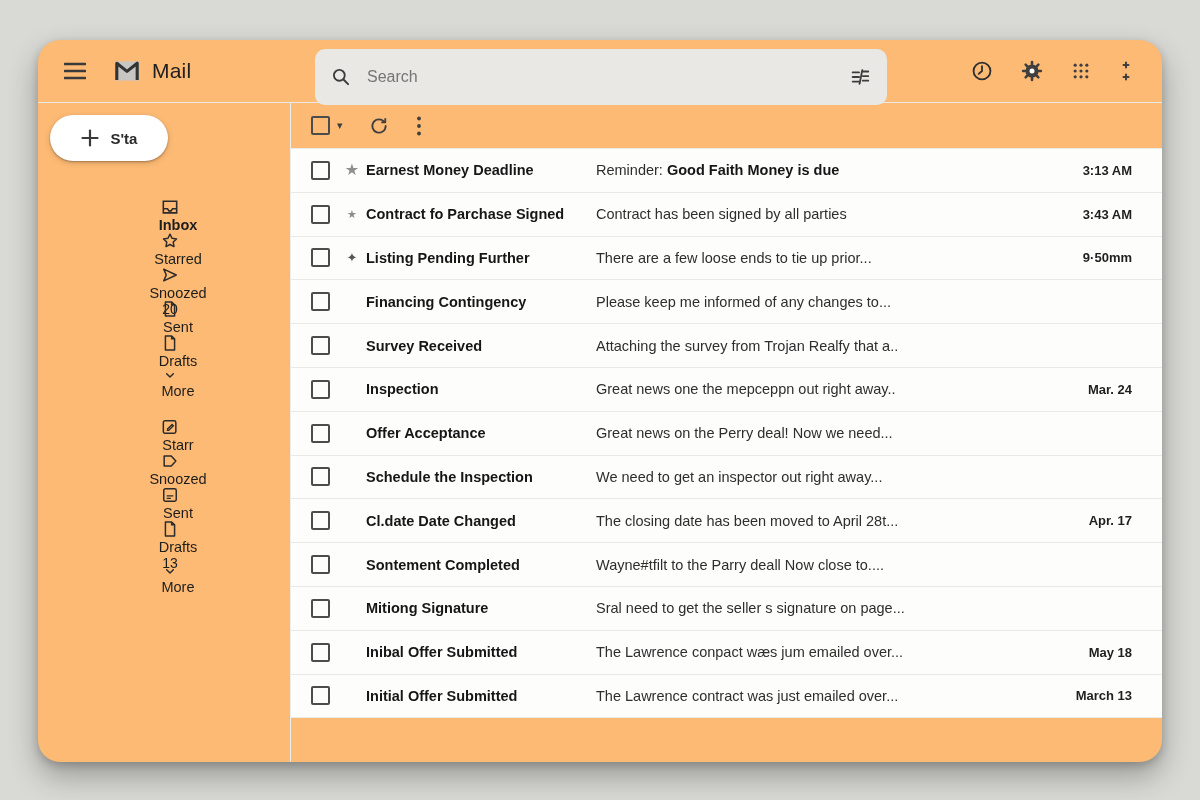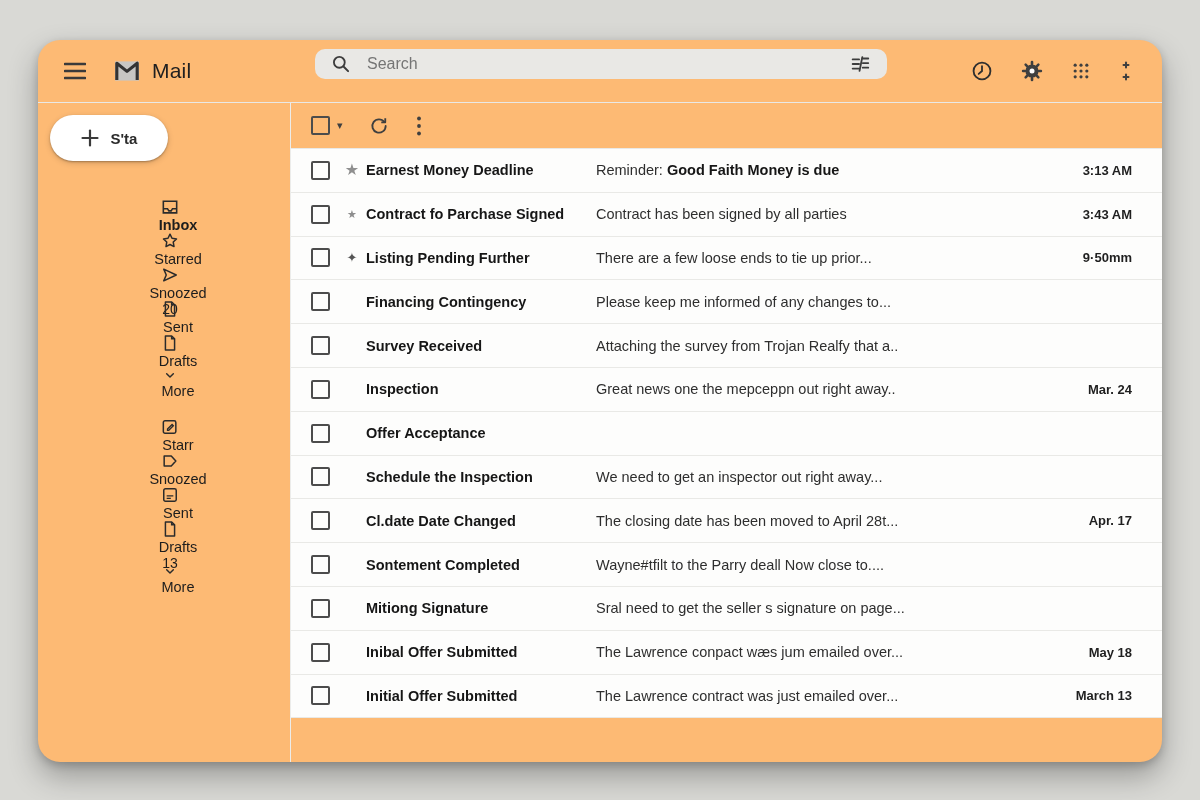--- a/index.html
+++ b/index.html
@@ -4,21 +4,21 @@
 <style>
   html,body{margin:0;padding:0;width:1200px;height:800px;background:#d9d9d5;
     font-family:"Liberation Sans","DejaVu Sans",sans-serif;overflow:hidden;}
   .window{position:absolute;left:38px;top:40px;width:1124px;height:722px;background:#fdba74;
     border-radius:22px;box-shadow:0 14px 30px rgba(0,0,0,.30),0 3px 8px rgba(0,0,0,.18);overflow:hidden;}
   
   .topbar{position:absolute;top:0;left:0;right:0;height:62px;display:flex;align-items:center;}
   .hamburger{margin-left:26px;cursor:pointer;display:flex;}
   .logo{display:flex;align-items:center;margin-left:26px;}
   .app-title{font-size:21px;font-weight:500;color:#202020;margin-left:10px;letter-spacing:.2px;}
-  .searchbar{position:absolute;left:277px;top:9px;width:572px;height:30px;background:#e9e8e5;
+  .searchbar{position:absolute;left:277px;top:9px;width:572px;height:56px;background:#e9e8e5;
     border-radius:10px;display:flex;align-items:center;padding:0 16px;box-sizing:border-box;}
   .searchbar input{flex:1;border:none;background:transparent;outline:none;font-size:16px;
     color:#2f2f2f;margin-left:14px;font-family:inherit;}
   .topicons{position:absolute;right:28px;top:0;height:62px;display:flex;align-items:center;gap:27px;}
   .icon-btn{display:flex;align-items:center;justify-content:center;cursor:pointer;}
   
   .hdivider{position:absolute;top:62px;left:0;right:0;height:1px;background:#e9e9e6;}
   .vdivider{position:absolute;top:63px;left:252px;bottom:0;width:1px;background:#ececea;}
   
   .sidebar{position:absolute;top:63px;left:0;width:252px;bottom:0;padding-top:10px;box-sizing:border-box;}
@@ -337,20 +337,21 @@
           <span class="cbox"></span>
           <span class="starslot"></span>
           <span class="subject">Inspection</span>
           <span class="preview"><span>Great news one the mepceppn out right away..</span></span>
           <span class="time">Mar. 24</span>
         </div>
         <div class="row">
           <span class="cbox"></span>
           <span class="starslot"></span>
           <span class="subject">Offer Acceptance</span>
+          <span class="preview"><span>Great news on the Perry deal! Now we need...</span></span>
           <span class="time"></span>
         </div>
         <div class="row">
           <span class="cbox"></span>
           <span class="starslot"></span>
           <span class="subject">Schedule the Inspection</span>
           <span class="preview"><span>We need to get an inspector out right away...</span></span>
           <span class="time"></span>
         </div>
         <div class="row">

